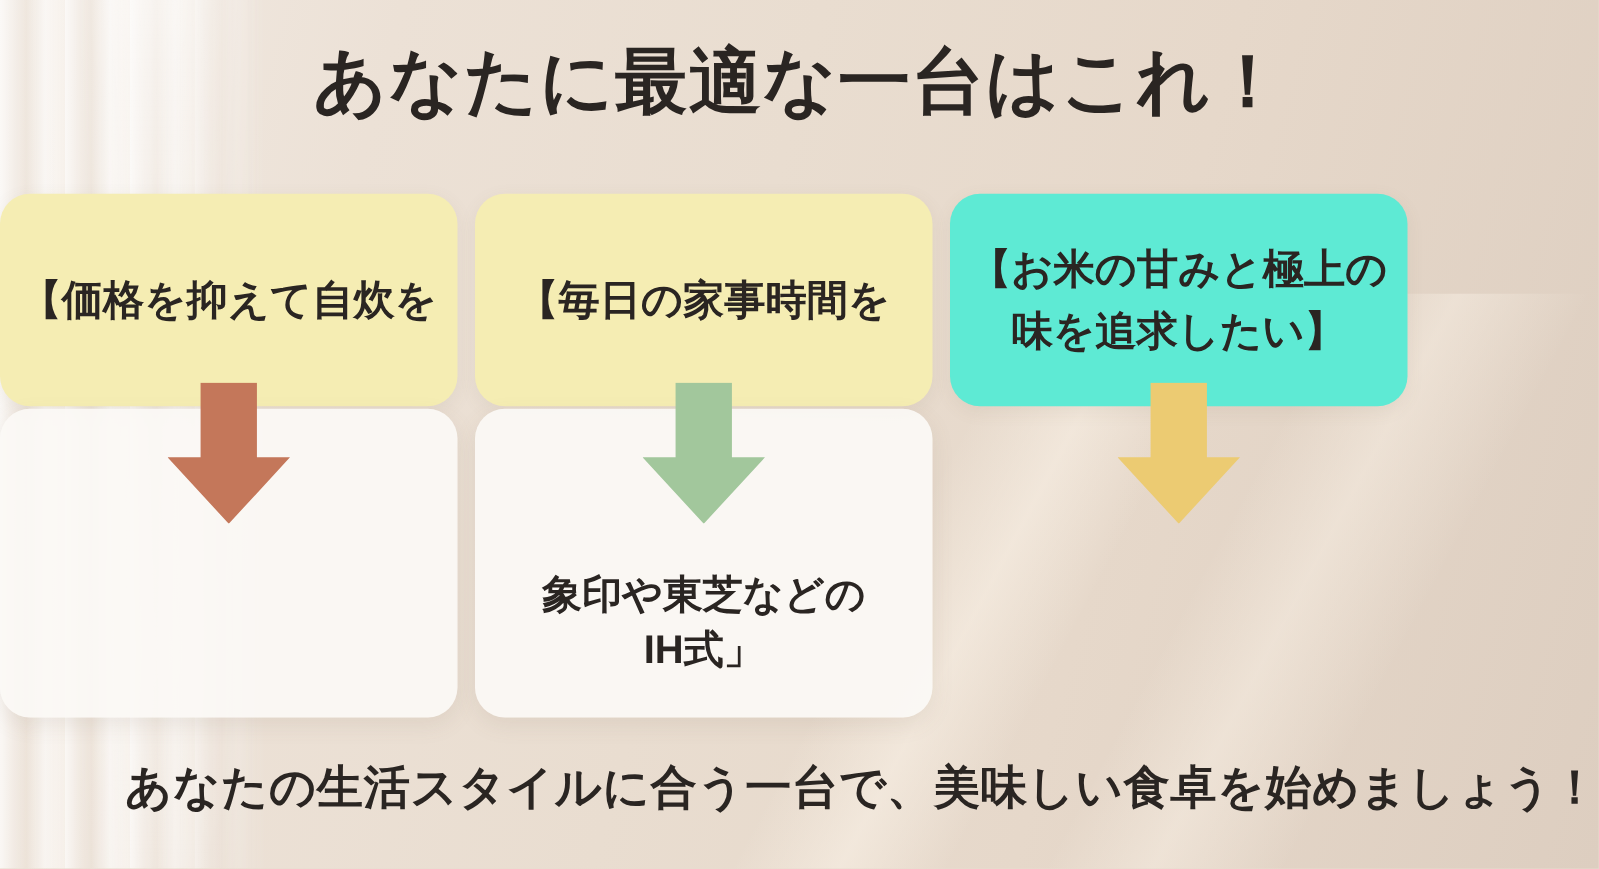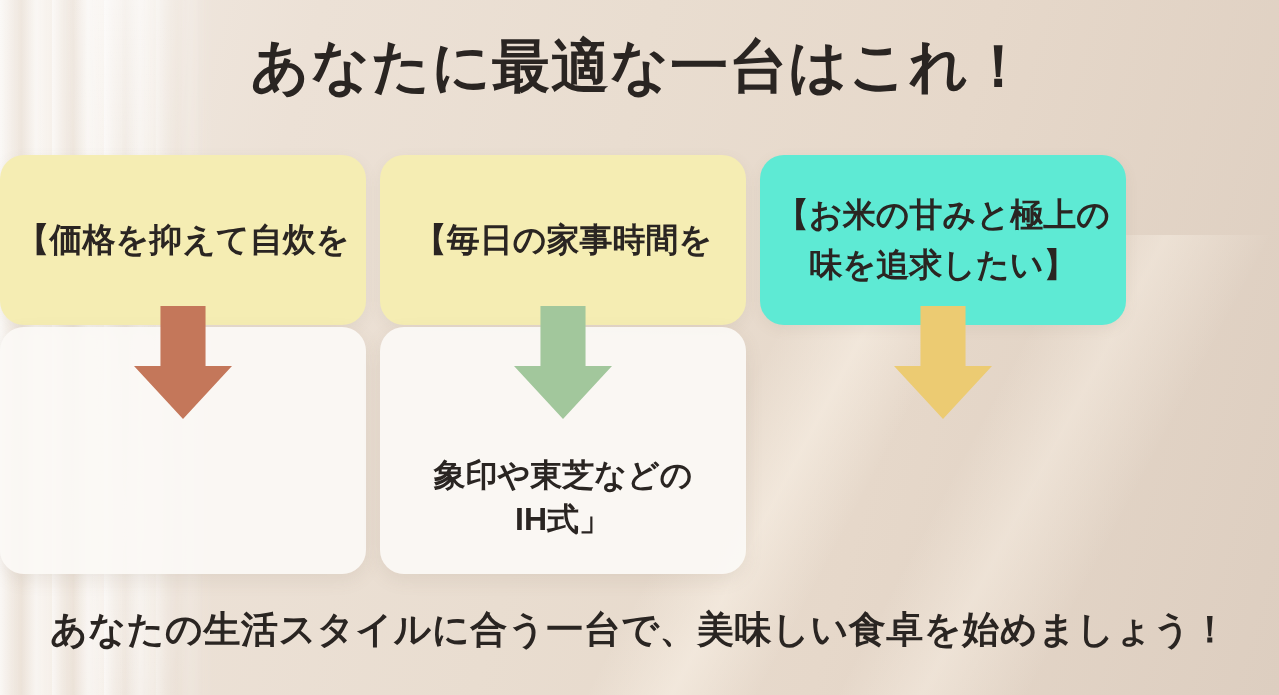--- a/index.html
+++ b/index.html
@@ -94,21 +94,21 @@
     position:absolute;
     top:151px; left:50%;
     transform:translateX(-50%);
     width:98px; height:113px;
     z-index:3;
     clip-path:polygon(27% 0%, 73% 0%, 73% 53%, 100% 53%, 50% 100%, 0% 53%, 27% 53%);
   }
 
   .footer {
     margin-top:31px;
-    text-align:center;
+    text-align:right;
     font-size:37px;
     line-height:50px;
     font-weight:900;
     color:#2a2522;
     letter-spacing:0.5px;
   }
 </style>
 </head>
 <body>
 

